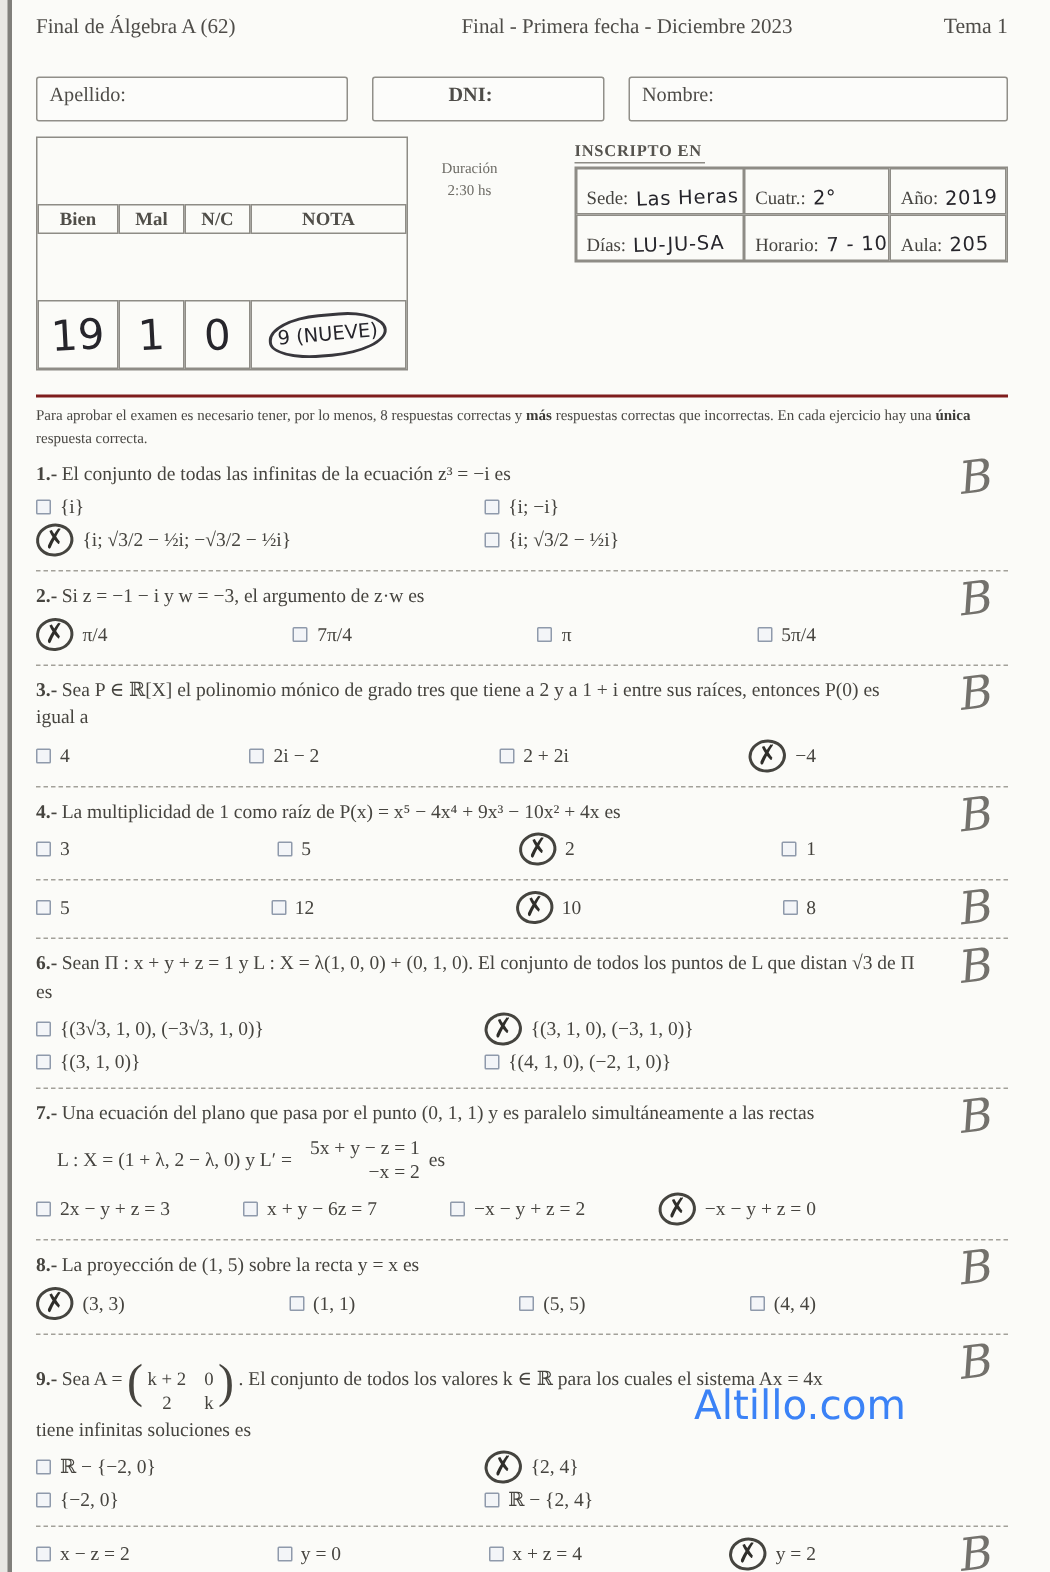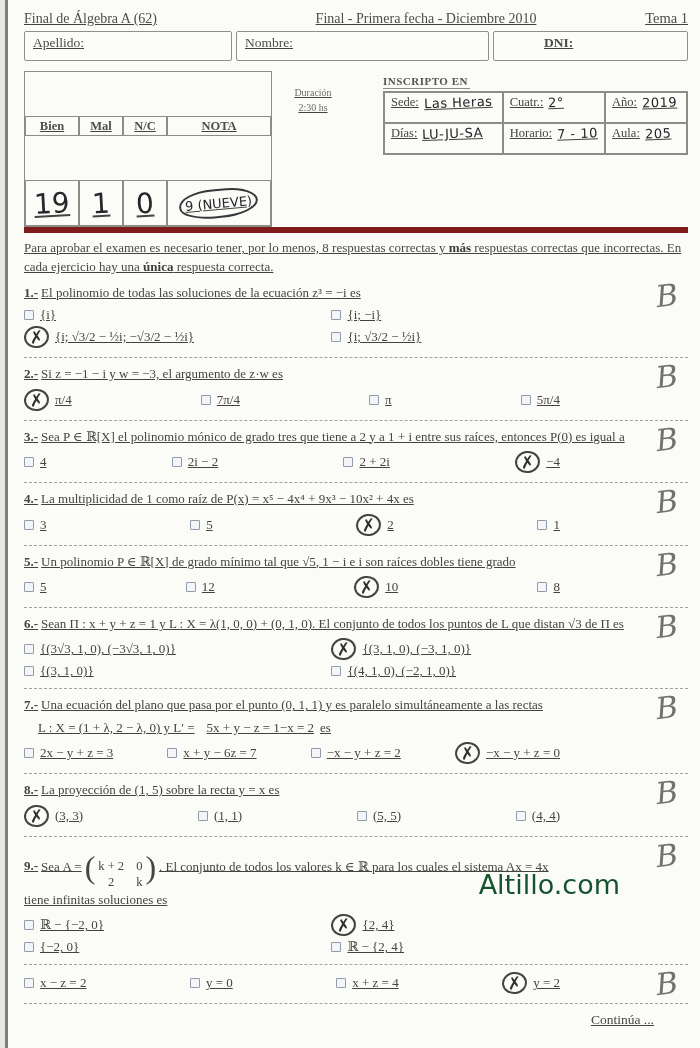--- a/index.html
+++ b/index.html
@@ -5,102 +5,102 @@
   html,body{margin:0;padding:0;}
   body{
     width:700px;height:1048px;position:relative;overflow:hidden;
     background:#fbfbf8;
     font-family:"Liberation Serif","DejaVu Serif",serif;
     color:#45433f;
   }
   
   .scan-edge{position:absolute;left:0;top:0;bottom:0;width:8px;background:#e8e7e3;}
   .scan-edge::after{content:"";position:absolute;left:5px;top:0;bottom:0;width:3px;background:#54524e;opacity:.7;}
-  .page{position:absolute;inset:0;padding:10px 12px 0 24px;box-sizing:border-box;text-decoration:underline;}
+  .page{position:absolute;inset:0;padding:10px 28px 0 24px;box-sizing:border-box;}
 
   
   .h-row1{display:flex;align-items:baseline;font-size:14px;color:#4e4c48;}
   .h-row1 .course{flex:0 0 220px;}
   .h-row1 .exam{flex:1;text-align:center;}
   .h-row1 .tema{flex:0 0 80px;text-align:right;font-size:14.5px;}
-  .h-row2{display:flex;gap:4px;margin-top:4px;}
+  .h-row2{display:flex;gap:16px;margin-top:24px;}
   .field-box{border:1.5px solid #918f89;border-radius:2px;height:22px;padding:3px 8px;font-size:13.5px;color:#4e4c48;background:#fcfcfa;}
   .box-apellido{flex:0 0 190px;}
   .box-nombre{flex:0 0 235px;}
   .box-dni{flex:1;}
   .box-dni .lbl{margin-left:42px;font-weight:bold;}
   .h-row3{display:flex;margin-top:10px;gap:12px;align-items:flex-start;}
 
   .score-table{display:grid;grid-template-columns:54px 44px 44px 104px;border:1.5px solid #8e8c86;}
   .score-table .cell{border:1px solid #8e8c86;display:flex;align-items:center;justify-content:center;margin-top:44px;}
   .score-table .head{height:18px;font-size:12.5px;font-weight:bold;color:#504e49;}
   .score-table .val{height:44px;}
   .hw{font-family:"DejaVu Sans",sans-serif;color:#26252b;}
   .score-table .val .hw{font-size:28px;display:inline-block;transform:rotate(-3deg);}
   .nota-oval{font-size:13px !important;border:2px solid #38373c;border-radius:50% 45% 55% 50% / 60% 55% 60% 50%;padding:5px 4px;transform:rotate(-5deg) !important;white-space:nowrap;}
 
   .duration{flex:0 0 58px;font-size:10px;color:#6e6c66;text-align:center;padding-top:14px;line-height:1.5;}
 
   .inscripto{flex:1;margin-left:29px;}
   .inscripto .ins-title{font-size:11px;font-weight:bold;letter-spacing:.5px;color:#55534e;display:inline-block;border-bottom:1px solid #8e8c86;padding:0 2px 1px 0;}
   .ins-table{display:grid;grid-template-columns:1.45fr 1.25fr 1fr;border:1.5px solid #8e8c86;margin-top:2px;}
-  .ins-cell{border:1px solid #8e8c86;height:25px;padding:2px 6px;font-size:12.5px;display:flex;align-items:flex-start;gap:5px;white-space:nowrap;overflow:hidden;}
+  .ins-cell{border:1px solid #8e8c86;height:25px;padding:2px 6px;font-size:12.5px;display:flex;align-items:flex-end;gap:5px;white-space:nowrap;overflow:hidden;}
   .ins-cell .hw{font-size:13px;display:inline-block;transform:rotate(-2deg);letter-spacing:.5px;}
 
   
-  .instructions{margin:0 0 0;font-size:13px;line-height:1.45;color:#4a4844;border-top:6px solid #7f1d1d;padding-top:6px;}
+  .instructions{margin:16px 0 0;font-size:10px;line-height:1.45;color:#4a4844;border-top:2px solid #7f1d1d;padding-top:6px;}
   .instructions b{color:#3d3b37;}
 
   
   .question{position:relative;padding:7px 0 9px;border-bottom:1px dashed #a3a19a;}
   .qtext{margin:0 0 5px;font-size:13px;line-height:1.42;padding-right:62px;color:#46443f;}
   .qnum{font-weight:bold;margin-right:3px;}
   .bmark{position:absolute;right:10px;top:4px;font-size:30px;line-height:1;color:#73716c;font-family:"DejaVu Serif",serif;font-style:italic;transform:rotate(-7deg);}
   .opts{font-size:13px;color:#46443f;}
   .opts.row4{display:flex;justify-content:space-between;align-items:center;padding-right:128px;gap:16px;}
   .opts.grid2{display:grid;grid-template-columns:1.18fr 1fr;gap:3px 0;padding-right:96px;}
   .option{display:flex;align-items:center;gap:6px;min-height:16px;}
   .cbox{width:10px;height:10px;border:1.5px solid #8f9aab;border-radius:1px;flex:0 0 auto;background:#f3f5f8;box-sizing:border-box;}
   .option.checked .cbox{width:25px;height:22px;border:2px solid #45443f;border-radius:50%;background:transparent;position:relative;transform:rotate(-8deg);}
   .option.checked .cbox::before{content:"✗";position:absolute;inset:0;display:flex;align-items:center;justify-content:center;font-size:17px;font-weight:bold;color:#2f2e2a;font-family:"DejaVu Sans",sans-serif;}
 
   
   .sysline{display:flex;align-items:center;gap:6px;margin:2px 0 6px 14px;font-size:13px;}
   .brace{font-size:34px;font-weight:200;color:#46443f;line-height:.9;}
-  .sys{display:inline-flex;flex-direction:row;line-height:1.25;align-items:flex-end;}
+  .sys{display:inline-flex;flex-direction:column;line-height:1.25;align-items:flex-end;}
   .matrix{display:inline-flex;align-items:center;vertical-align:middle;margin:0 3px;}
   .paren{font-size:32px;font-weight:200;line-height:.9;}
   .mcells{display:inline-grid;grid-template-columns:auto auto;gap:1px 12px;text-align:center;font-size:12.5px;line-height:1.25;padding:0 3px;margin-top:15px;}
 
-  .watermark{position:absolute;right:68px;top:32px;font-family:"DejaVu Sans",sans-serif;font-size:27px;color:#14532d;}
+  .watermark{position:absolute;right:68px;top:32px;font-family:"DejaVu Sans",sans-serif;font-size:27px;color:#3b82f6;}
 
   .footer{text-align:right;padding:8px 34px 0 0;font-size:13.5px;color:#4a4844;}
 </style>
 </head>
 <body>
 
 <div class="scan-edge"></div>
 
 <div class="page">
 
   <div class="h-row1">
     <span class="course">Final de Álgebra A (62)</span>
-    <span class="exam">Final - Primera fecha - Diciembre 2010</span>
+    <span class="exam">Final - Primera fecha - Diciembre 2023</span>
     <span class="tema">Tema 1</span>
   </div>
 
   <div class="h-row2">
     <div class="field-box box-apellido">
       <span class="lbl">Apellido:</span>
     </div>
+    <div class="field-box box-dni">
+      <span class="lbl">DNI:</span>
+    </div>
     <div class="field-box box-nombre">
       <span class="lbl">Nombre:</span>
-    </div>
-    <div class="field-box box-dni">
-      <span class="lbl">DNI:</span>
     </div>
   </div>
 
   <div class="h-row3">
     <div class="score-table">
       <div class="cell head">Bien</div>
       <div class="cell head">Mal</div>
       <div class="cell head">N/C</div>
       <div class="cell head">NOTA</div>
       <div class="cell val">
@@ -150,21 +150,21 @@
             <span class="hw">205</span>
           </div>
       </div>
     </div>
   </div>
 
   <p class="instructions"><span>Para aprobar el examen es necesario tener, por lo menos, 8 respuestas correctas y </span><b>más</b><span> respuestas correctas que incorrectas. En cada ejercicio hay una </span><b>única</b><span> respuesta correcta.</span></p>
 
   <section class="question">
     <span class="bmark">B</span>
-    <p class="qtext"><b class="qnum">1.-</b><span>El polinomio de todas las soluciones de la ecuación z³ = −i es</span></p>
+    <p class="qtext"><b class="qnum">1.-</b><span>El conjunto de todas las infinitas de la ecuación z³ = −i es</span></p>
     <div class="opts grid2">
       <div class="option">
           <span class="cbox"></span>
           <span>{i}</span>
         </div>
       <div class="option">
           <span class="cbox"></span>
           <span>{i; −i}</span>
         </div>
       <div class="option checked">
@@ -242,21 +242,20 @@
         </div>
       <div class="option">
           <span class="cbox"></span>
           <span>1</span>
         </div>
     </div>
   </section>
 
   <section class="question">
     <span class="bmark">B</span>
-    <p class="qtext"><b class="qnum">5.-</b><span>Un polinomio P ∈ ℝ[X] de grado mínimo tal que √5, 1 − i e i son raíces dobles tiene grado</span></p>
     <div class="opts row4">
       <div class="option">
           <span class="cbox"></span>
           <span>5</span>
         </div>
       <div class="option">
           <span class="cbox"></span>
           <span>12</span>
         </div>
       <div class="option checked">

